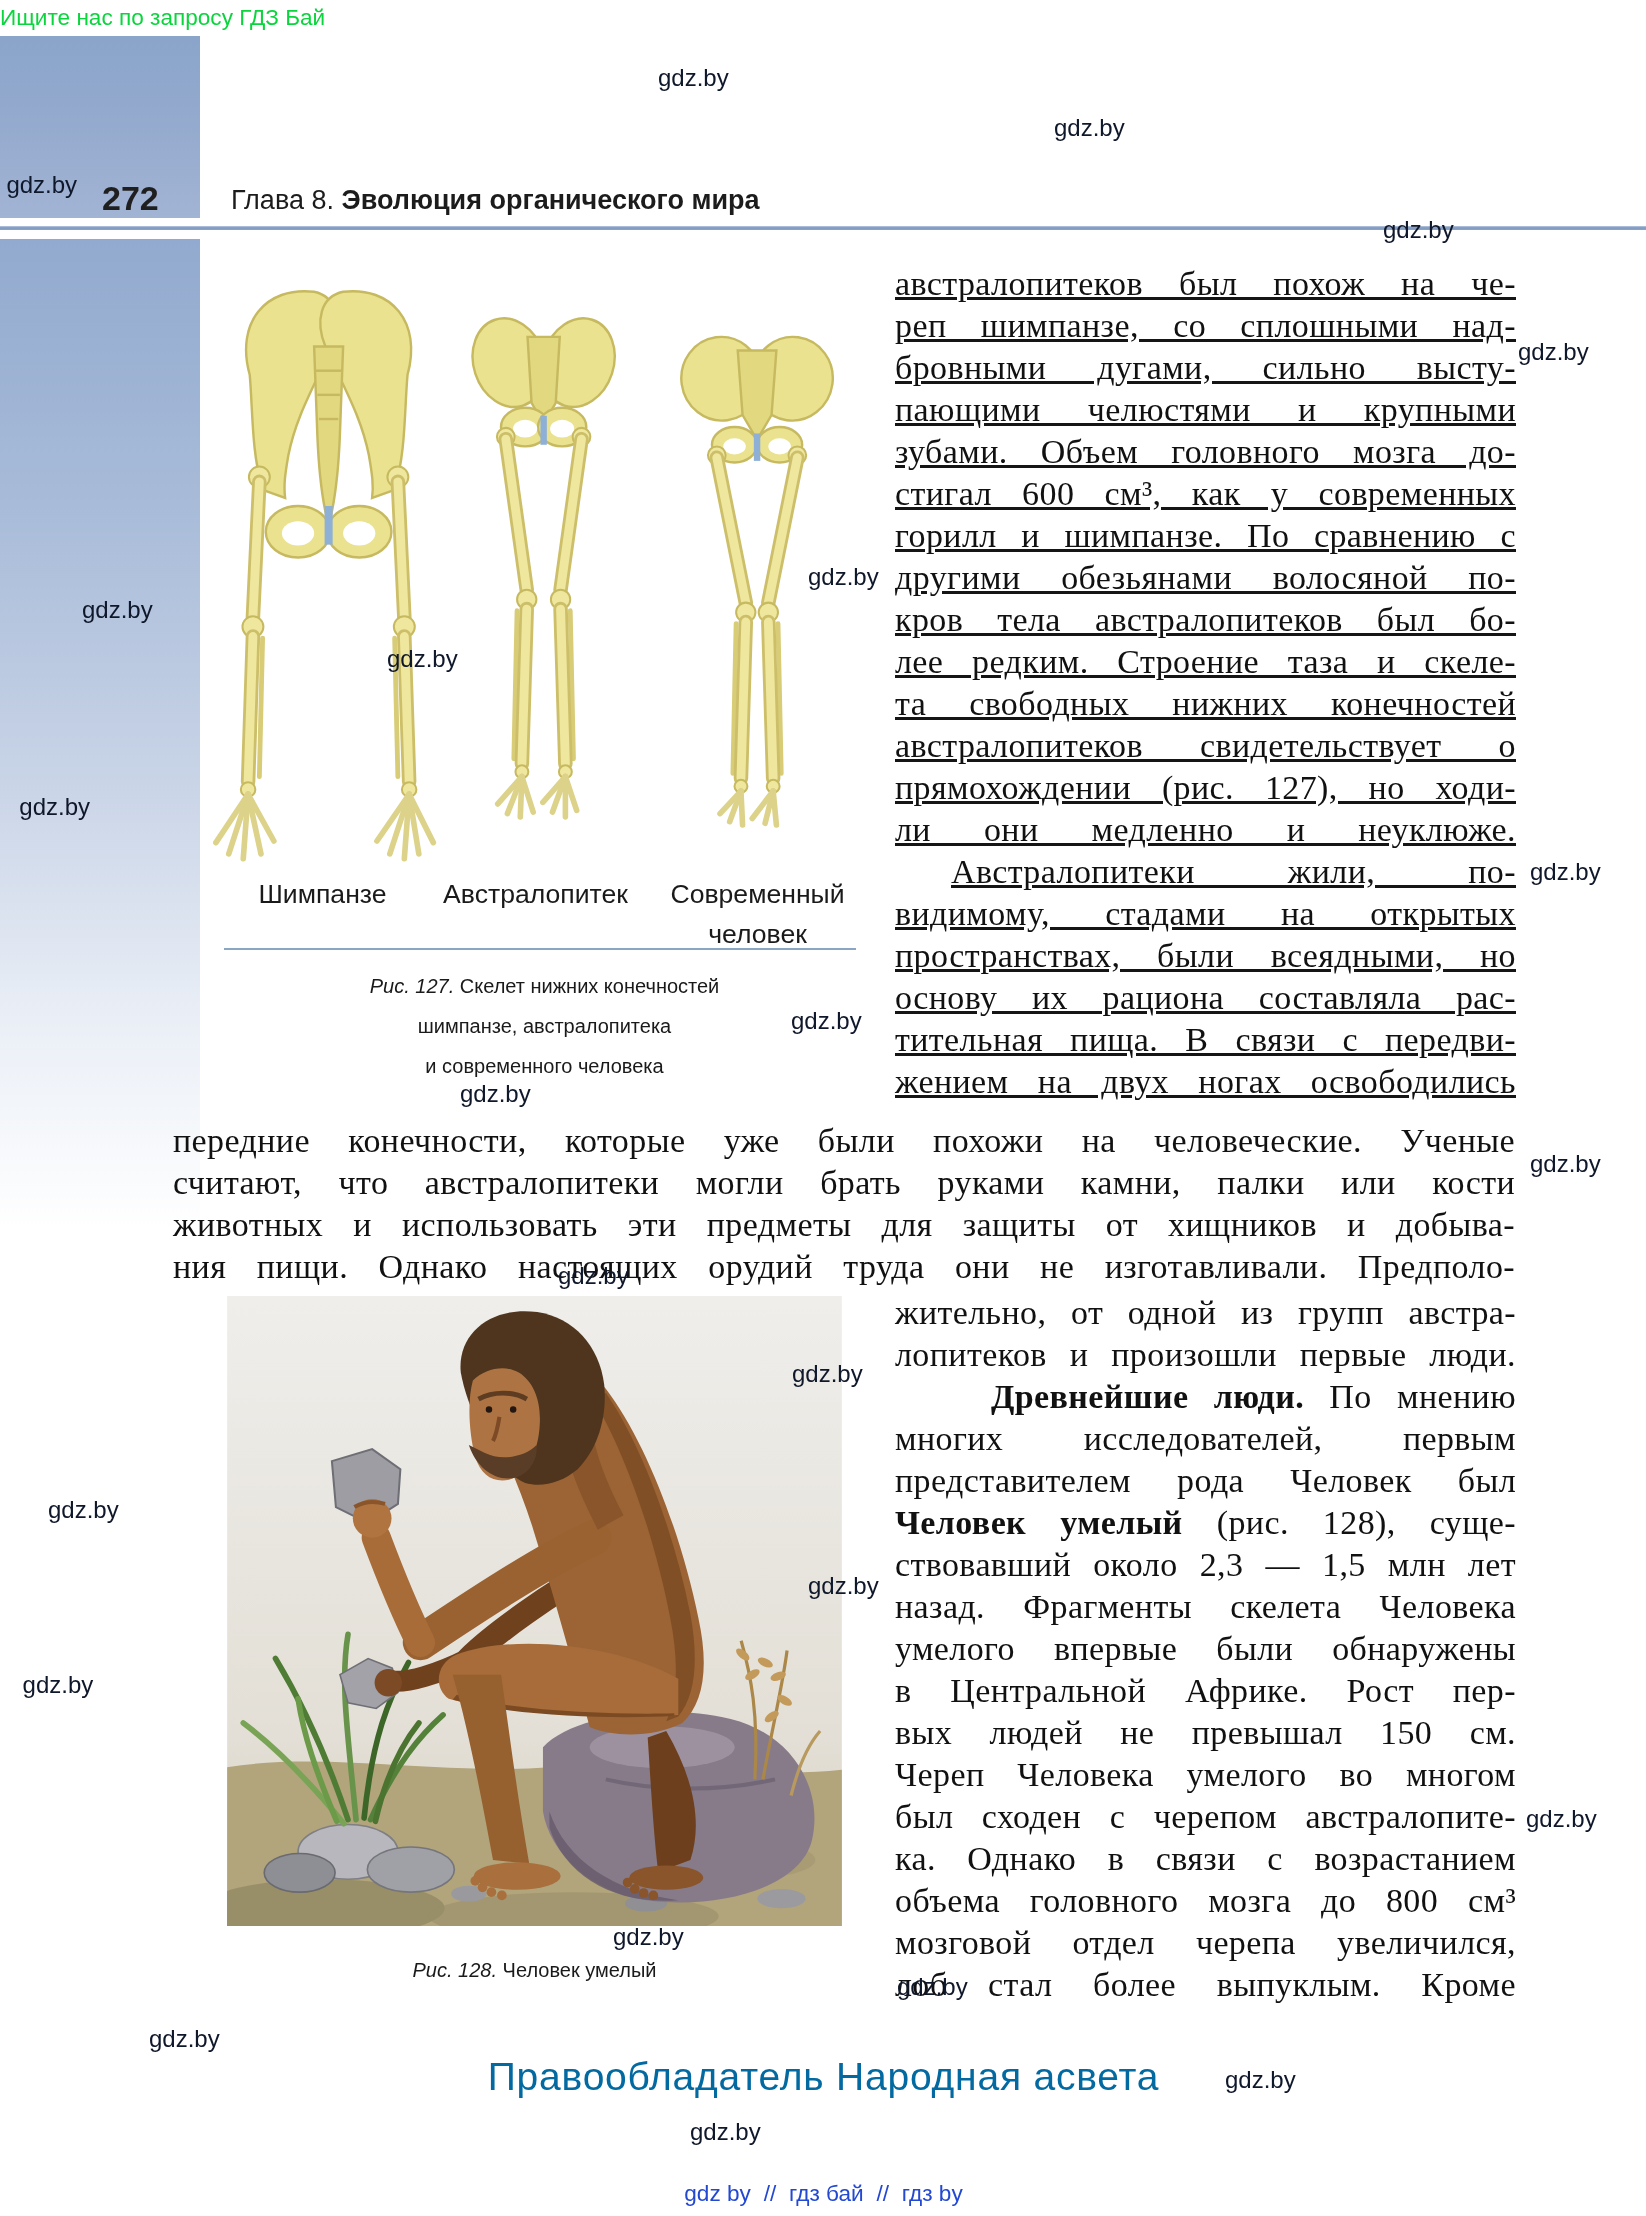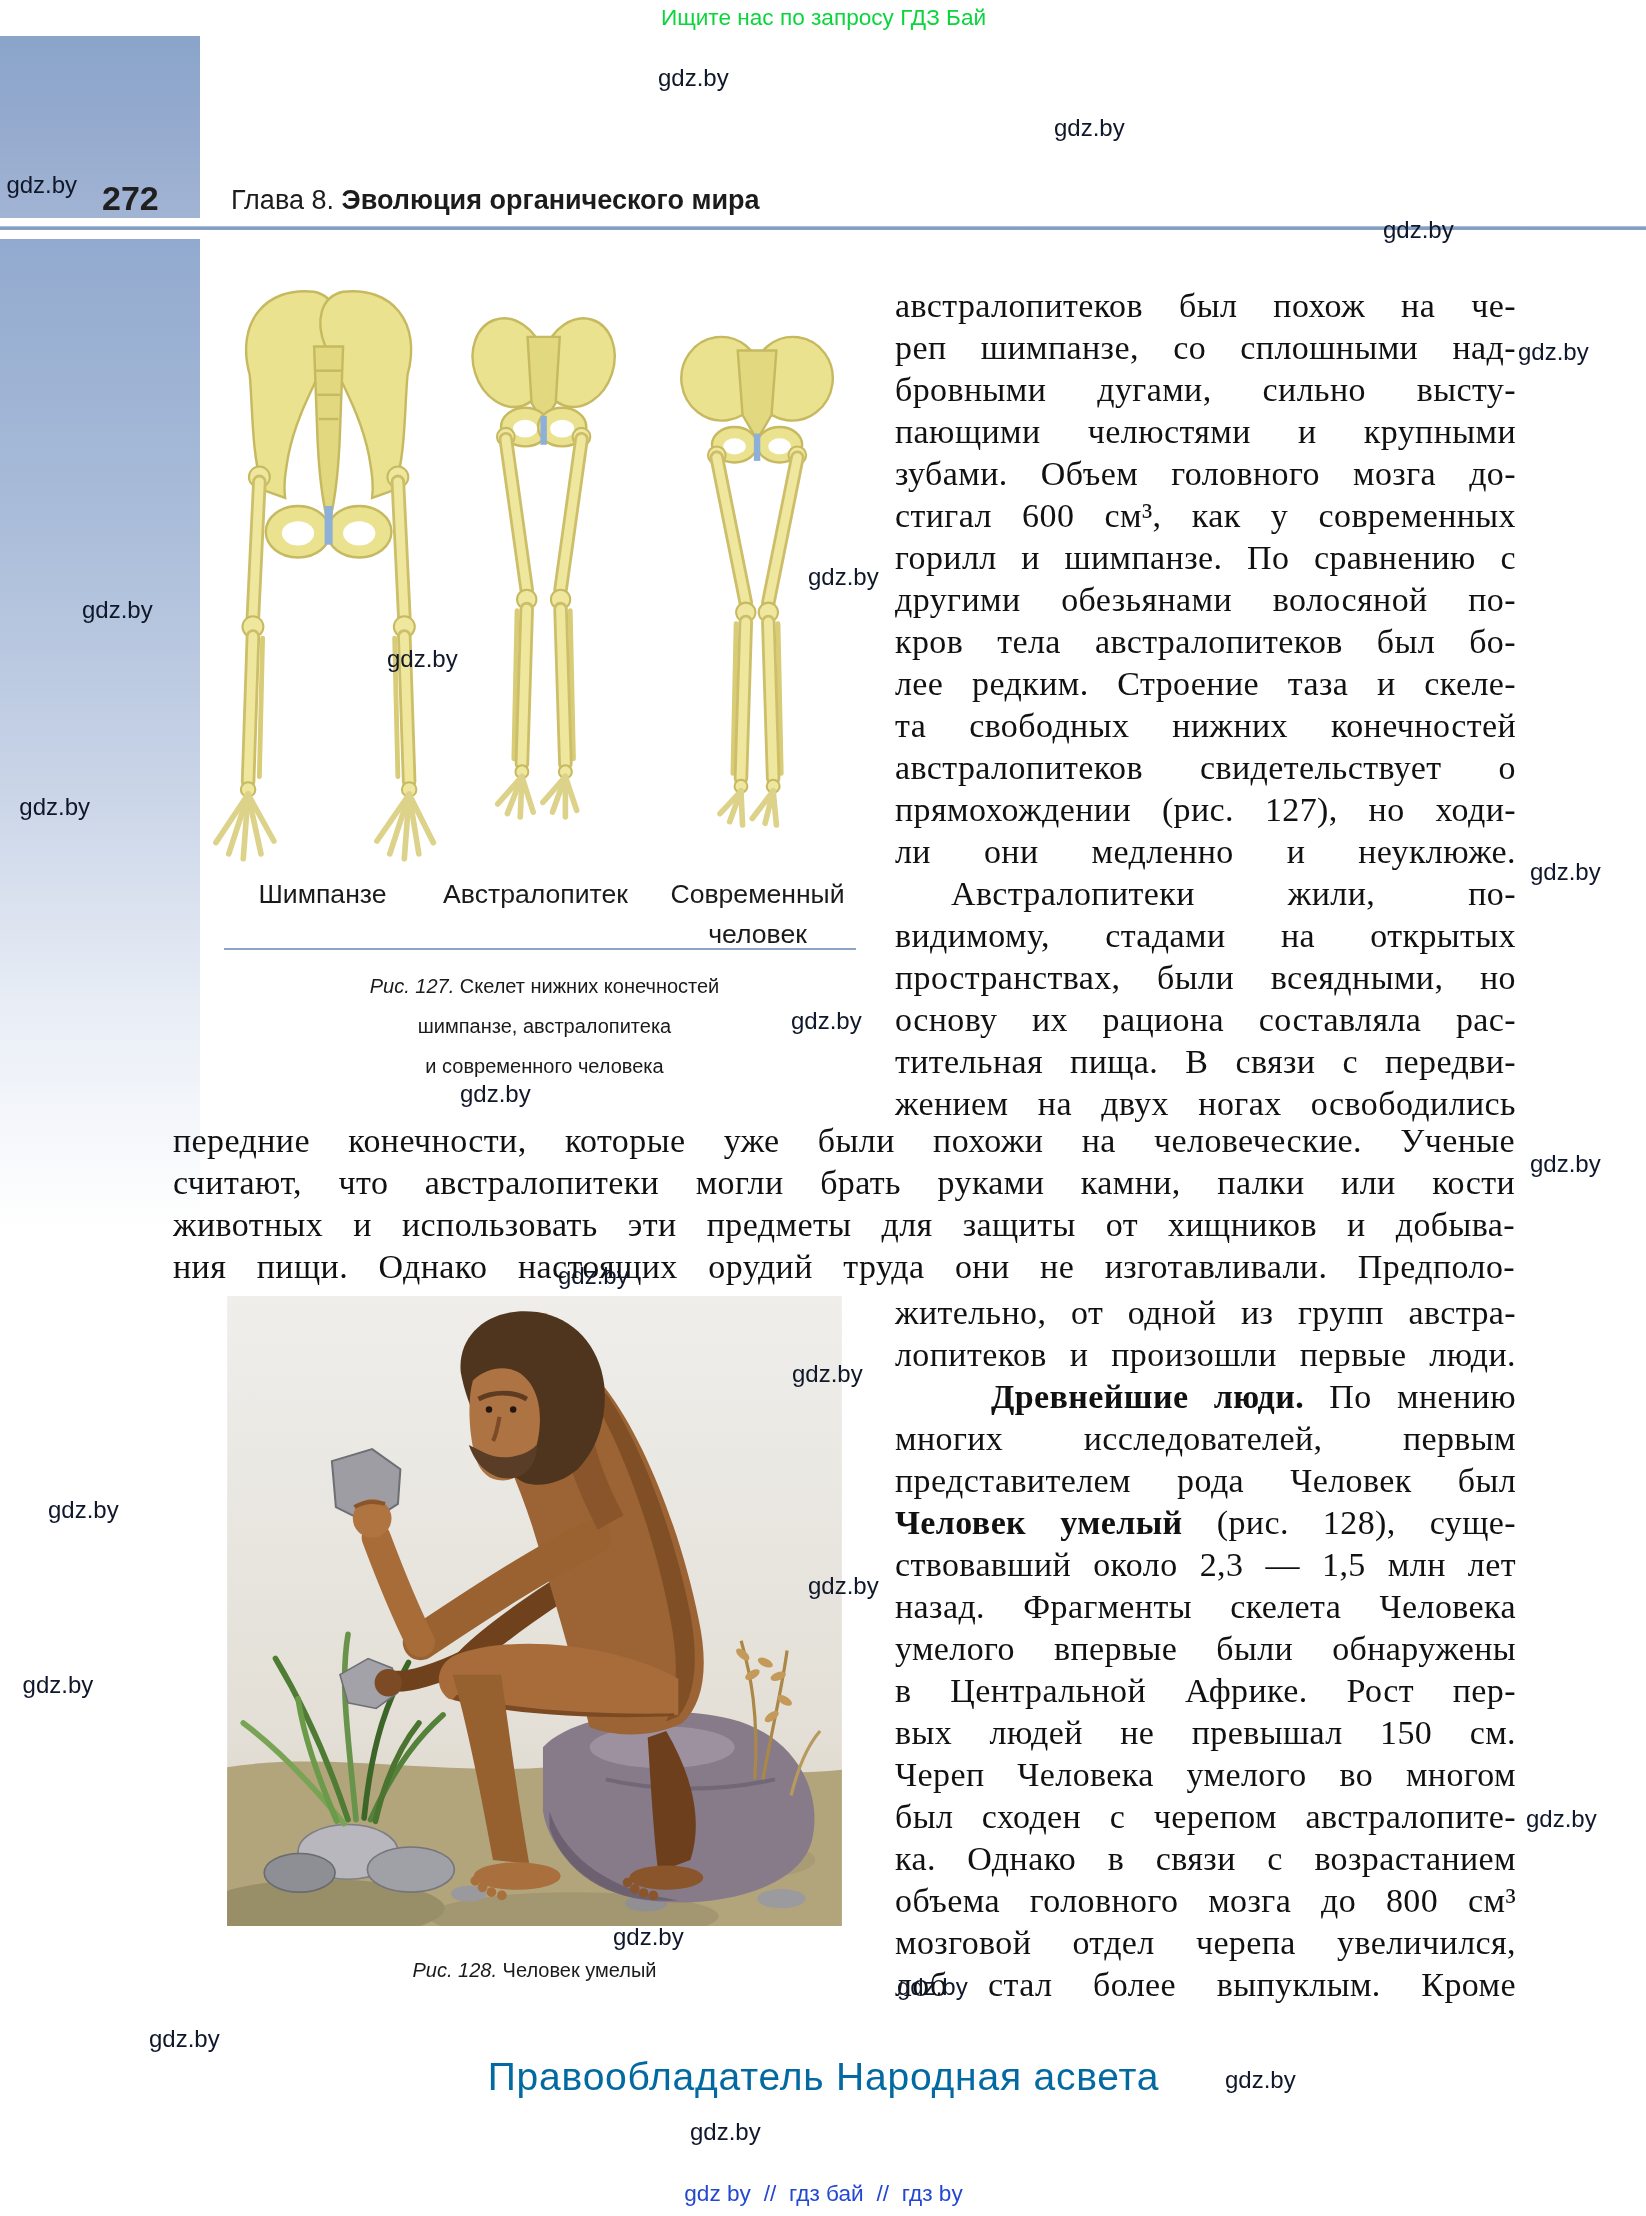--- a/index.html
+++ b/index.html
@@ -1,20 +1,20 @@
 <!DOCTYPE html>
 <html style="font-size:13px"><head>
 <meta charset="utf-8">
 <style>
   html,body{margin:0;padding:0;background:#ffffff;}
   .page{position:relative;width:1647px;height:2216px;background:#ffffff;overflow:hidden;
         font-family:"Liberation Serif",serif;color:#151515;}
 
   
-  .green-banner{position:absolute;left:0;top:4.8px;width:100%;text-align:center;
+  .green-banner{position:absolute;left:0;top:4.8px;width:100%;
     font-family:"Liberation Sans",sans-serif;font-size:22.6px;font-weight:500;color:#0ad53c;}
   .wm{position:absolute;font-family:"Liberation Sans",sans-serif;font-size:24px;color:#0f172a;white-space:nowrap;}
 
   
   .sidebar-top{position:absolute;left:0;top:36px;width:200px;height:182px;
     background:linear-gradient(180deg,#8aa4ca 0%,#97accf 60%,#a2b4d4 100%);}
   .sidebar-grad{position:absolute;left:0;top:239px;width:200px;height:991px;
     background:linear-gradient(180deg,#92aacf 0%,#a9bcd9 28%,#c9d4e7 55%,#e9eef6 78%,rgba(255,255,255,0) 100%);}
   .header-rule{position:absolute;left:0;top:226px;width:1647px;height:4px;
     background:linear-gradient(180deg,#b9c8dd 0%,#7d98c0 45%,#8fa5c6 100%);}
@@ -34,21 +34,21 @@
   .prelines{white-space:pre-line;}
   .fig127-rule{position:absolute;left:224px;top:948px;width:632px;height:2.4px;background:#8ba5c5;}
   .caption{position:absolute;text-align:center;font-family:"Liberation Sans",sans-serif;
     font-size:20px;color:#1a1a1a;line-height:40px;}
   .cap127{left:222px;top:966px;width:645px;}
   .cap128{left:227px;top:1950px;width:615px;}
   .it{font-style:italic;}
 
   
   .col{position:absolute;width:621px;left:895px;}
-  .col1{top:285px;}
+  .col1{top:263px;text-decoration:underline;}
   .col2{top:1292px;}
   .fullw{position:absolute;left:173px;top:1120px;width:1342px;}
   .line{font-size:34px;line-height:42px;text-align:justify;text-align-last:justify;
     color:#111111;letter-spacing:0.4px;}
   .ind{text-indent:56px;}
   .bi{font-weight:700;margin-left:40px;}
   .b{font-weight:700;}
 
   
   .pink-footer{position:absolute;left:0;top:2055px;width:100%;text-align:center;

